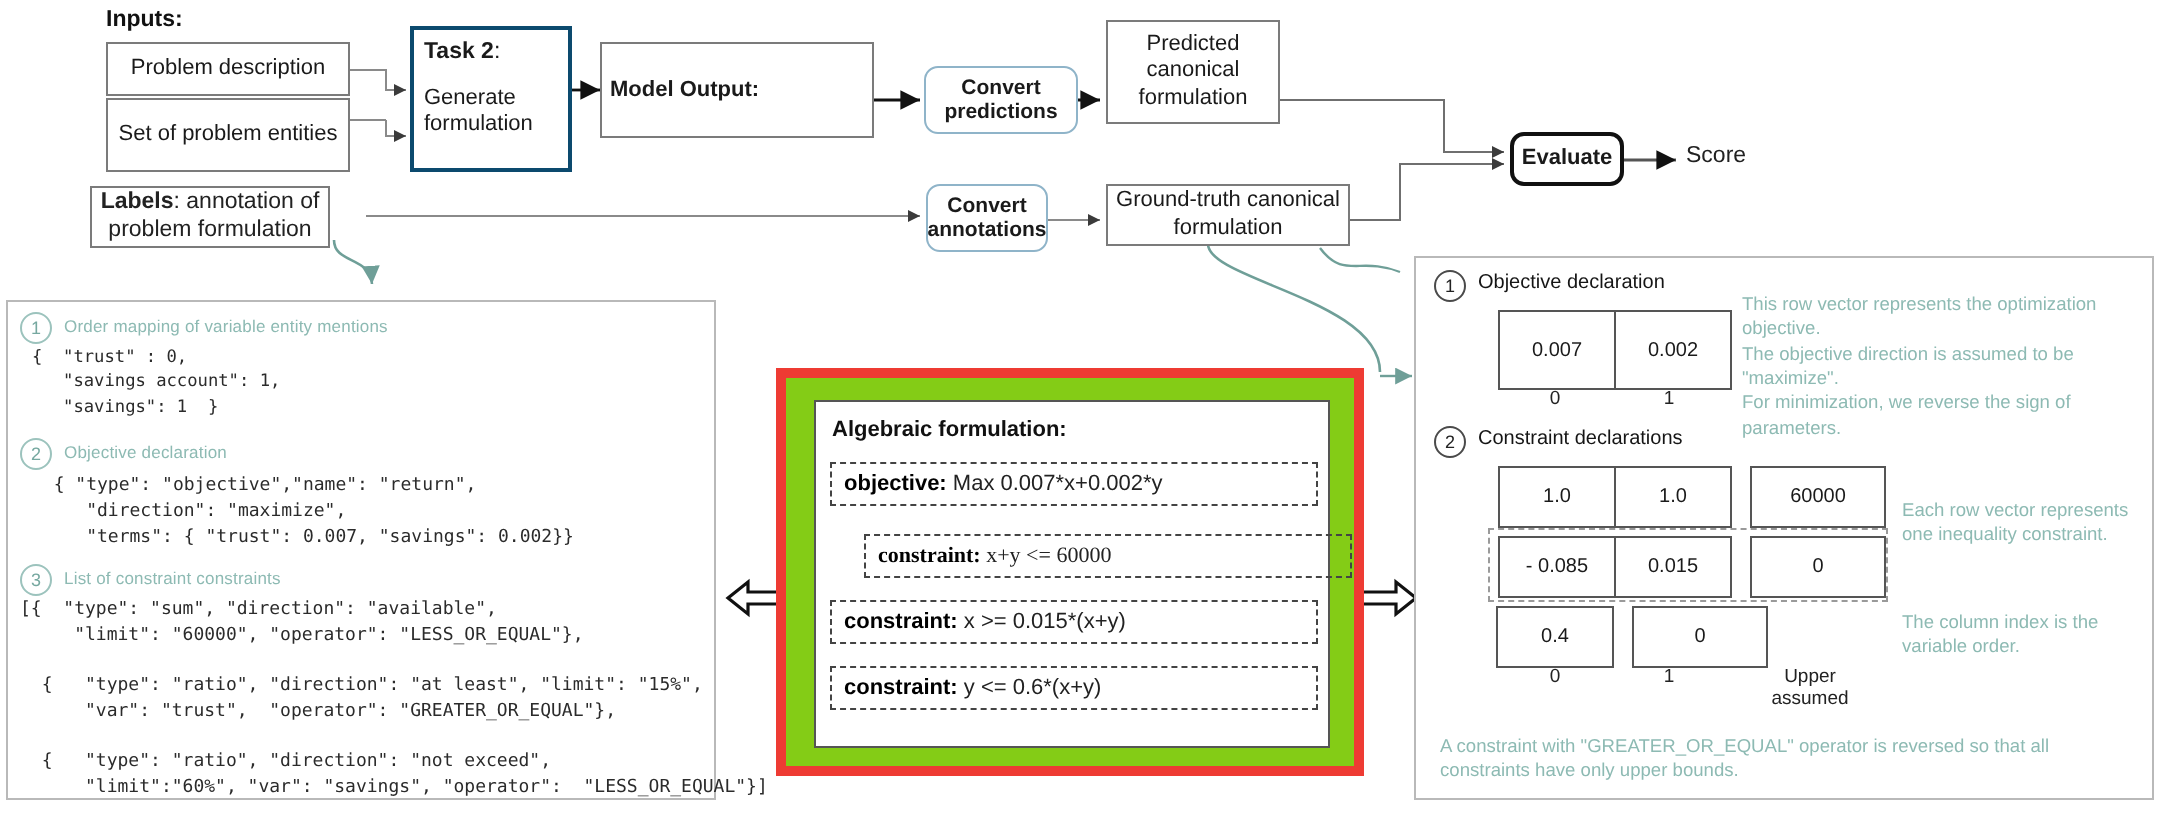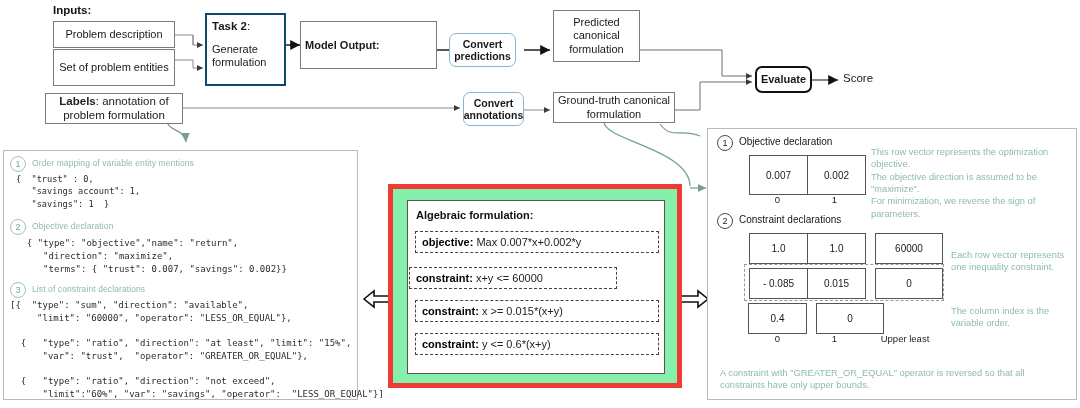--- a/index.html
+++ b/index.html
@@ -31,21 +31,21 @@
   .circnum{
     display:inline-flex;align-items:center;justify-content:center;
     width:14px;height:14px;border-radius:50%;
     font-size:9px;flex:0 0 auto;line-height:1;
   }
   .circ-teal{border:1px solid #9cc3bd;color:#76a8a0;}
   .circ-dark{border:1px solid #4a4a4a;color:#222;}
   .sect-t{font-size:8.5px;color:#8dbab3;letter-spacing:.1px;}
   .json{font-size:8.6px;color:#2b2b2b;line-height:1.45;white-space:pre;}
   
-  .redbox{border:5px solid #ee3b33;background:#86efac;}
+  .redbox{border:5px solid #ee3b33;background:#84cc16;}
   .innerbox{border:1px solid #555;background:#fff;}
   .alg-title{font-size:11px;font-weight:bold;color:#111;}
   .dashrow{
     border:1px dashed #444;font-size:11px;color:#222;
     padding:4px 6px;line-height:1.1;
   }
   .dashrow b{font-weight:bold;color:#000;}
   
   .cellrow{display:flex;}
   .cell{
@@ -116,38 +116,38 @@
 <div class="abs ttl" style="left:53px;top:4px;">Inputs:</div>
 
 <div class="abs box" style="left:53px;top:21px;width:122px;height:27px;">
   <span>Problem description</span>
 </div>
 
 <div class="abs box" style="left:53px;top:49px;width:122px;height:37px;">
   <span>Set of problem entities</span>
 </div>
 
-<div class="abs box pad" style="left:45px;top:93px;width:138px;height:31px;">
+<div class="abs box pad" style="left:45px;top:93px;width:120px;height:31px;">
   <span class="plain" style="line-height:1.15;">
     <b class="bold">Labels</b><span>: annotation of problem formulation</span>
   </span>
 </div>
 
 <div class="abs box green left" style="left:205px;top:13px;width:81px;height:73px;flex-direction:column;align-items:flex-start;justify-content:flex-start;padding:5px 5px;">
   <div style="font-size:11.5px;">
     <b>Task 2</b><span>:</span>
   </div>
   <div style="font-size:11px;margin-top:9px;line-height:1.22;">Generate formulation</div>
 </div>
 
 <div class="abs box left" style="left:300px;top:21px;width:137px;height:48px;flex-direction:column;align-items:flex-start;justify-content:center;padding:2px 4px;">
   <div style="font-size:11px;font-weight:bold;">Model Output:</div>
 </div>
 
-<div class="abs box rounded" style="left:449px;top:33px;width:67px;height:34px;">
+<div class="abs box rounded" style="left:462px;top:33px;width:77px;height:34px;">
   <span style="font-size:10.5px;line-height:1.15;">Convert predictions</span>
 </div>
 
 <div class="abs box rounded" style="left:463px;top:92px;width:61px;height:34px;">
   <span style="font-size:10.5px;line-height:1.15;">Convert annotations</span>
 </div>
 
 <div class="abs box" style="left:553px;top:10px;width:87px;height:52px;">
   <span style="line-height:1.22;">Predicted canonical formulation</span>
 </div>
@@ -175,38 +175,38 @@
   <div class="abs secthead" style="left:6px;top:68px;">
     <span class="circnum circ-teal">2</span>
     <span class="sect-t" style="padding-top:2px;">Objective declaration</span>
   </div>
   <pre class="abs json" style="left:12px;top:86px;margin:0;font-size:9px;">  { "type": "objective","name": "return",
      "direction": "maximize",
      "terms": { "trust": 0.007, "savings": 0.002}}</pre>
 
   <div class="abs secthead" style="left:6px;top:131px;">
     <span class="circnum circ-teal">3</span>
-    <span class="sect-t" style="padding-top:2px;">List of constraint declarations</span>
+    <span class="sect-t" style="padding-top:2px;">List of constraint constraints</span>
   </div>
   <pre class="abs json" style="left:6px;top:148px;margin:0;font-size:9px;">[{  "type": "sum", "direction": "available",
      "limit": "60000", "operator": "LESS_OR_EQUAL"},</pre>
   <pre class="abs json" style="left:6px;top:186px;margin:0;font-size:9px;">  {   "type": "ratio", "direction": "at least", "limit": "15%",
       "var": "trust",  "operator": "GREATER_OR_EQUAL"},</pre>
   <pre class="abs json" style="left:6px;top:224px;margin:0;font-size:9px;">  {   "type": "ratio", "direction": "not exceed",
       "limit":"60%", "var": "savings", "operator":  "LESS_OR_EQUAL"}]</pre>
 </div>
 
 <div class="abs redbox" style="left:388px;top:184px;width:294px;height:204px;">
   <div class="abs innerbox" style="left:14px;top:11px;width:258px;height:174px;">
     <div class="abs alg-title" style="left:8px;top:8px;">Algebraic formulation:</div>
 
     <div class="abs dashrow" style="left:7px;top:30px;width:244px;">
       <b>objective:</b><span> Max 0.007*x+0.002*y</span>
     </div>
-    <div class="abs dashrow" style="left:1px;top:66px;width:208px;">
+    <div class="abs dashrow" style="left:24px;top:66px;width:244px;font-family:Liberation Serif, serif;">
       <b>constraint:</b><span> x+y &lt;= 60000</span>
     </div>
     <div class="abs dashrow" style="left:7px;top:99px;width:244px;">
       <b>constraint:</b><span> x &gt;= 0.015*(x+y)</span>
     </div>
     <div class="abs dashrow" style="left:7px;top:132px;width:244px;">
       <b>constraint:</b><span> y &lt;= 0.6*(x+y)</span>
     </div>
   </div>
 </div>
@@ -250,20 +250,20 @@
   </div>
 
   <div class="abs cellrow" style="left:41px;top:174px;">
     <div class="cell" style="width:57px;height:29px;margin-left:-1px;">0.4</div>
     <div class="cell" style="width:66px;height:29px;margin-left:9px;">0</div>
   </div>
 
   <div class="abs idxrow" style="left:41px;top:205px;">
     <div class="idx" style="width:57px;">0</div>
     <div class="idx" style="width:57px;">1</div>
-    <div class="idx" style="width:66px;margin-left:9px;white-space:pre-line;">Upper least</div>
+    <div class="idx" style="width:66px;margin-left:9px;white-space:pre-line;">Upper assumed</div>
   </div>
 
   <div class="abs note" style="left:243px;top:176px;width:120px;">The column index is the variable order.</div>
   <div class="abs note" style="left:243px;top:120px;width:120px;">Each row vector represents one inequality constraint.</div>
 
   <div class="abs note" style="left:12px;top:238px;width:350px;">A constraint with "GREATER_OR_EQUAL" operator is reversed so that all constraints have only upper bounds.</div>
 </div>
 
 </body></html>

